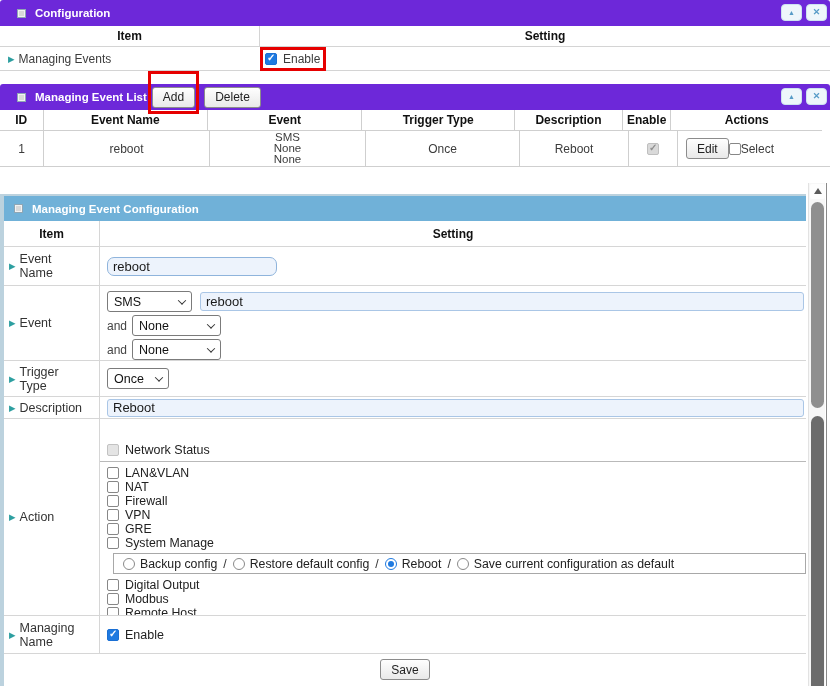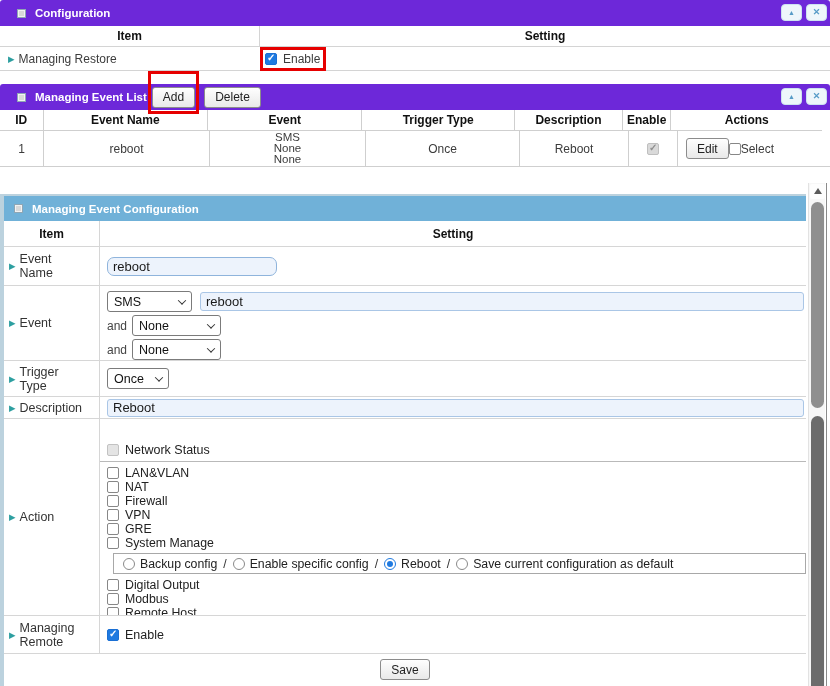--- a/index.html
+++ b/index.html
@@ -123,21 +123,21 @@
       <span class="winbtn"><span>✕</span></span>
     </span>
   </div>
   <div class="p1colhdr">
     <div class="c1">Item</div>
     <div class="c2">Setting</div>
   </div>
   <div class="p1row">
     <div class="c1">
       <span class="arrow">▶</span>
-      <span>Managing Restore</span>
+      <span>Managing Events</span>
     </div>
     <div class="c2">
       <span class="redwrap">
         <span class="redline" style="left:-5px;right:-6px;top:-5px;bottom:-5px;"></span>
         <span class="cb on"></span>
         <span>Enable</span>
       </span>
     </div>
   </div>
 
@@ -294,21 +294,21 @@
           <div class="ckline">
               <span class="cb"></span>
               <span>System Manage</span>
             </div>
         </div>
         <div class="radiorow">
           <span class="rd"></span>
           <span class="rlab">Backup config</span>
           <span class="sep">/</span>
           <span class="rd"></span>
-          <span class="rlab">Enable specific config</span>
+          <span class="rlab">Restore default config</span>
           <span class="sep">/</span>
           <span class="rd on"></span>
           <span class="rlab">Reboot</span>
           <span class="sep">/</span>
           <span class="rd"></span>
           <span class="rlab">Save current configuration as default</span>
         </div>
         <div class="tail">
           <div class="ckline">
               <span class="cb"></span>
@@ -323,21 +323,21 @@
               <span>Remote Host</span>
             </div>
         </div>
       </div>
     </div>
 
     <div class="r row-mg">
       <div class="lab">
           <span class="arrow">▶</span>
           <span class="txt">Managing
-Remote</span>
+Name</span>
         </div>
       <div class="set">
         <span class="cb on"></span>
         <span>Enable</span>
       </div>
     </div>
 
     <div class="saverow">
       <button class="btn">Save</button>
     </div>

